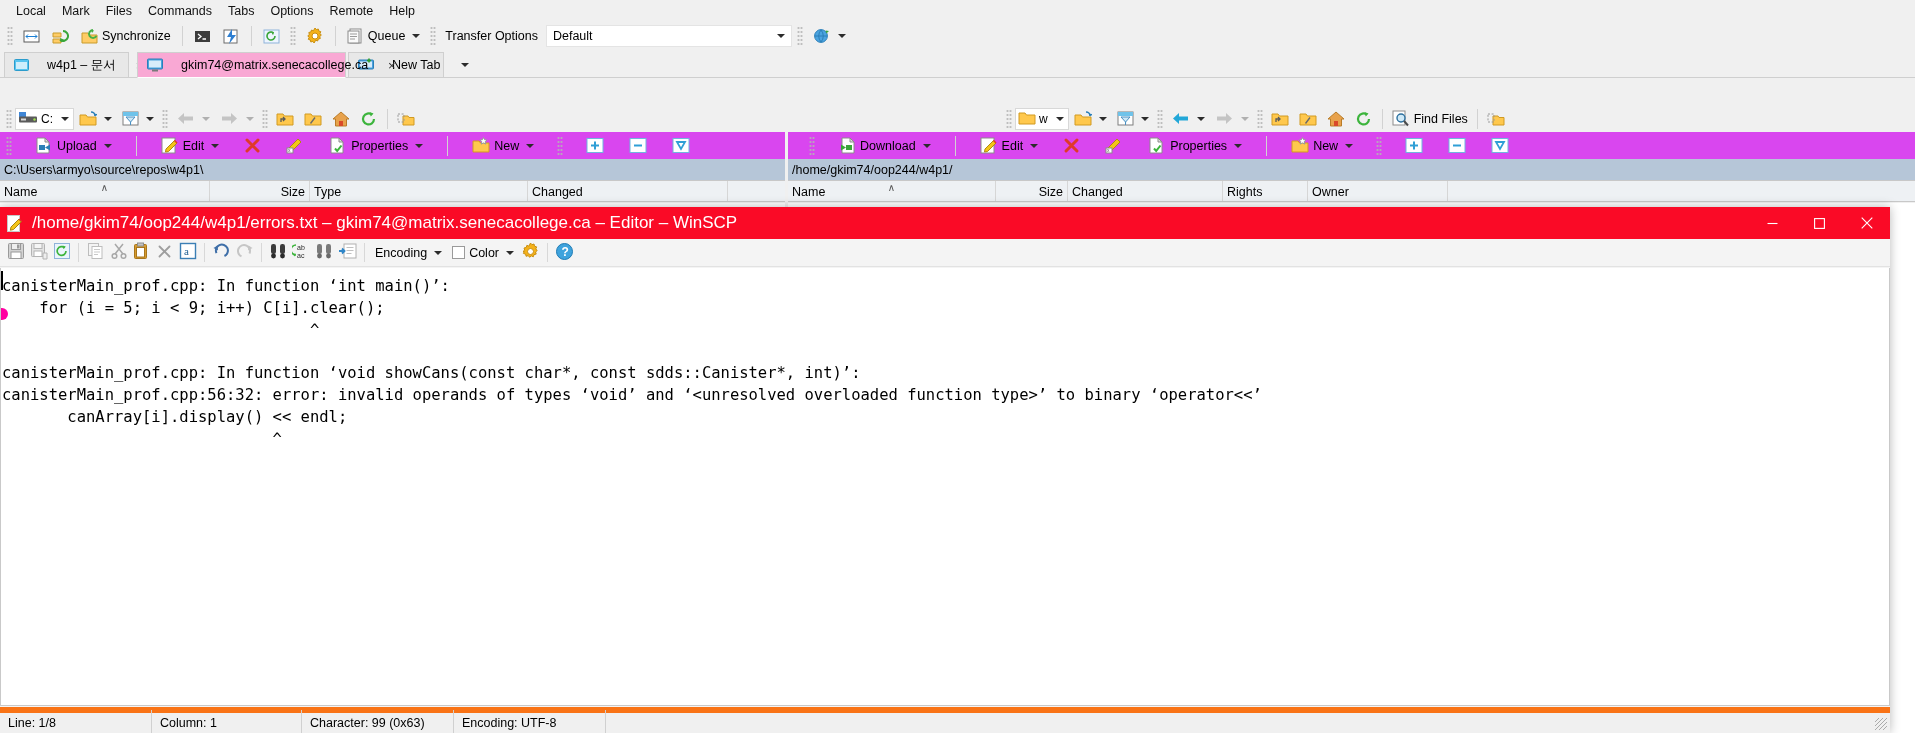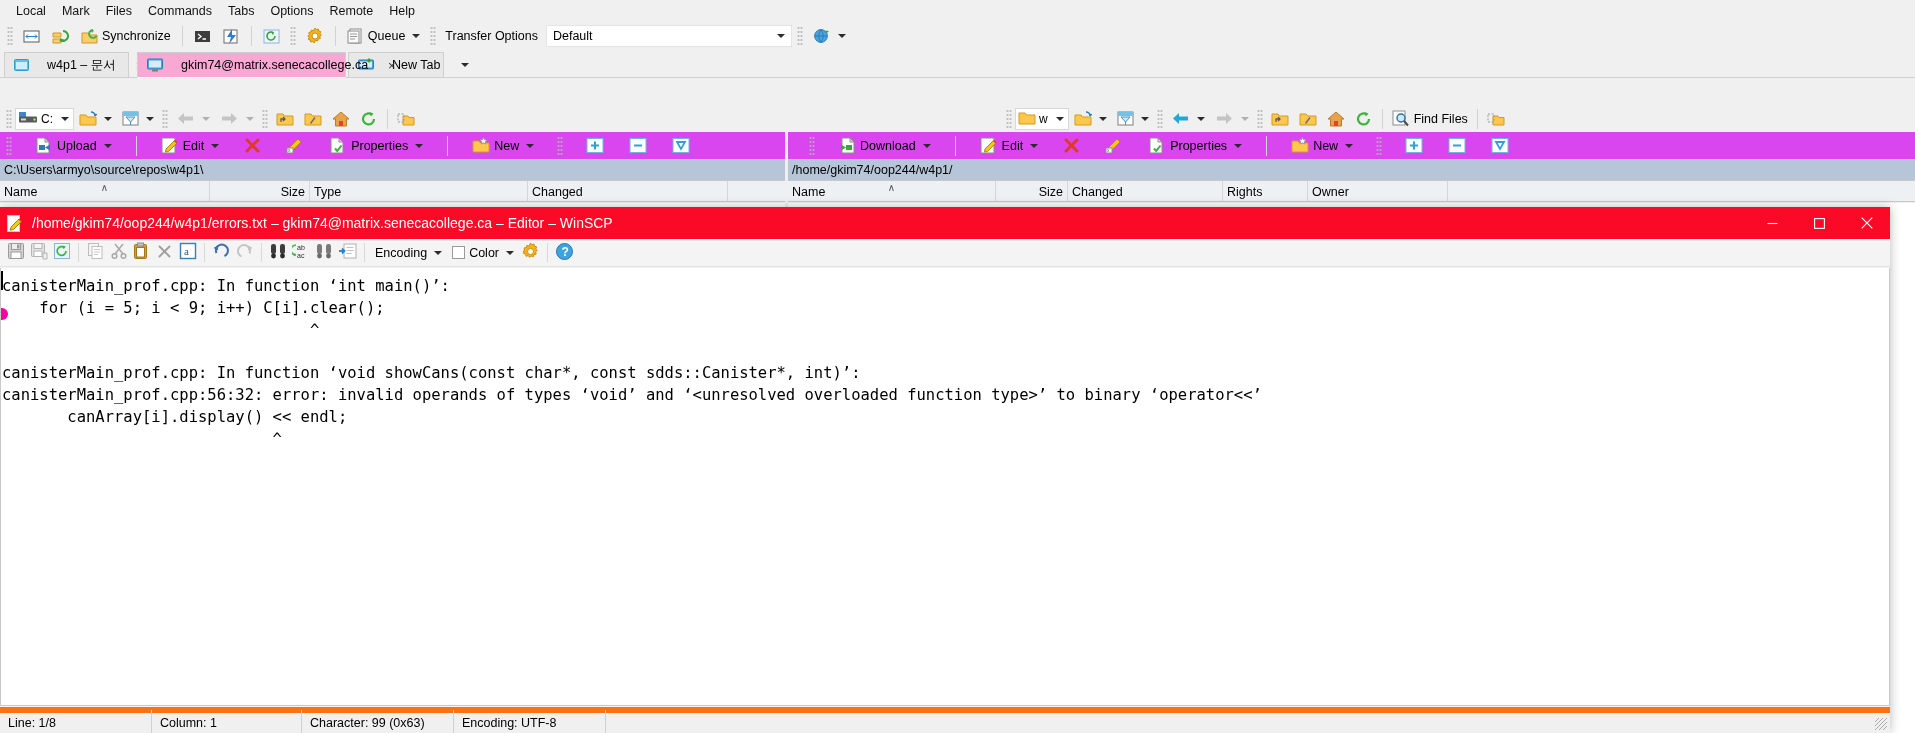--- a/index.html
+++ b/index.html
@@ -70,21 +70,21 @@
   .mini-combo { display: flex; align-items: center; height: 22px; background: #fff; border: 1px solid #d8d8d8; padding: 0 2px; }
   .mini-combo .txt { font-size: 12px; padding: 0 3px; }
   .drop-sq { display: flex; align-items: center; justify-content: center; width: 15px; height: 22px; }
 
   
   .editor { position: absolute; left: 0; top: 207px; width: 1890px; height: 526px;
     background: #f4f4f4; box-shadow: 0 0 10px rgba(0,0,0,.28); }
   .ed-title { position: relative; display: flex; align-items: center;
     height: 32px; background: #FA0A26; color: #fff; padding-left: 6px; }
   .ed-title .ed-icon { width: 18px; height: 18px; margin-right: 8px; display: flex; align-items: center; justify-content: center; }
-  .ed-title .ed-text { font-size: 14px; color: #fff; white-space: nowrap; }
+  .ed-title .ed-text { font-size: 17px; color: #fff; white-space: nowrap; }
   .ed-wc { position: absolute; top: 0; right: 0; display: flex; height: 32px; }
   .wc { width: 47px; height: 32px; display: flex; align-items: center; justify-content: center; color: #fff; }
   .wc svg { display: block; }
 
   .ed-toolbar { display: flex; align-items: center; height: 28px; background: #f4f4f4; padding-left: 4px; border-bottom: 1px solid #e2e2e2; }
   .ed-tb-btn { display: flex; align-items: center; justify-content: center; width: 23px; height: 23px; }
   .ed-tb-btn.wide { width: auto; gap: 4px; padding: 0 5px; }
   .ed-sep { width: 1px; height: 19px; background: #d8d8d8; margin: 0 5px; }
 
   .ed-body { position: absolute; left: 0; right: 0; top: 61px; bottom: 27px;

